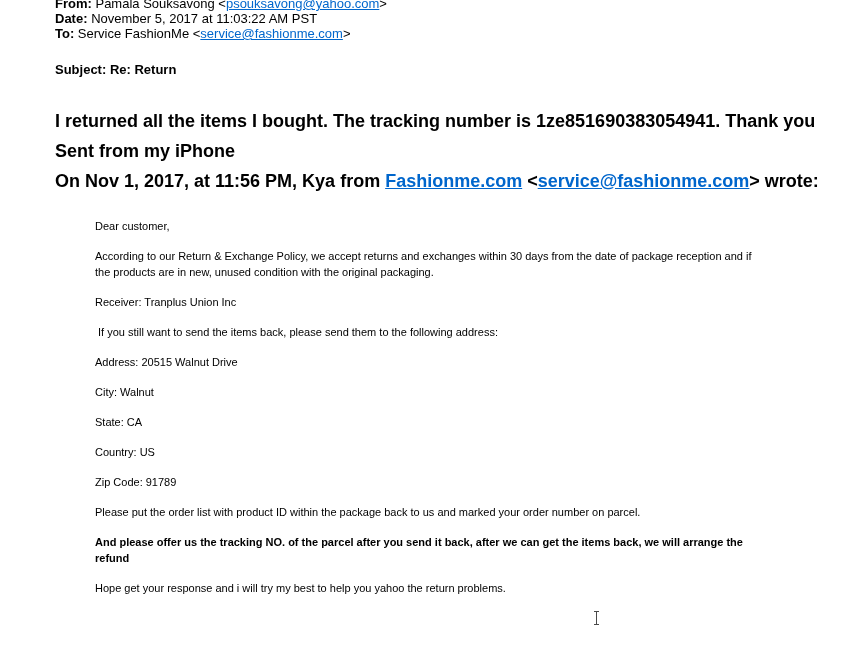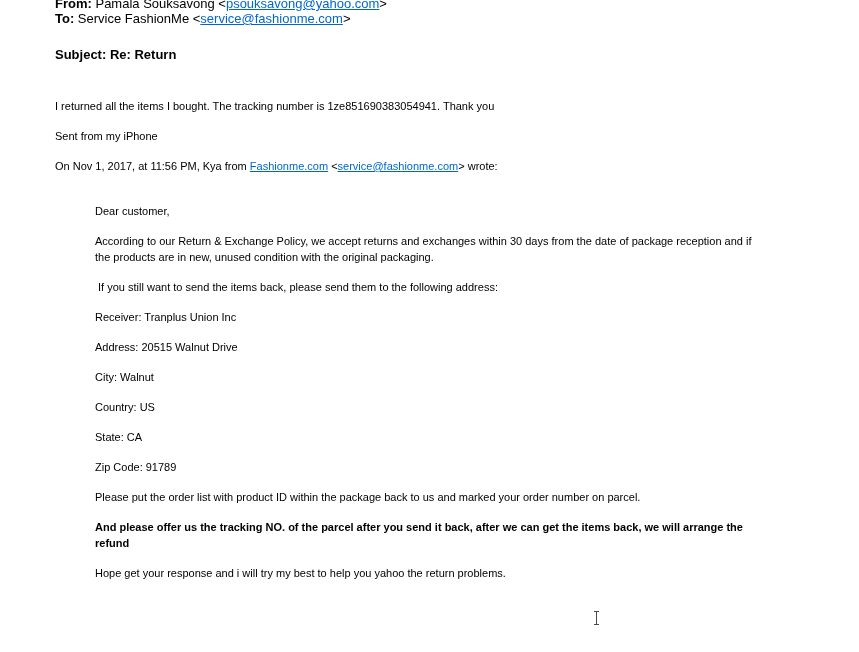--- a/index.html
+++ b/index.html
@@ -17,24 +17,25 @@
     left: 55px;
     width: 780px;
   }
   
   .headers { font-size: 13px; line-height: 15px; }
   .header-row { white-space: pre-wrap; }
   .hlabel { font-weight: bold; }
   .header-row.bold { font-weight: bold; margin-top: 21px; }
   
   .outer-para {
-    font-size: 11px;
+    font-size: 18px;
     line-height: 16px;
     margin: 14px 0 0 0;
     white-space: pre-wrap;
+    font-weight: bold;
   }
   #reply-para { margin-top: 36px; }
   
   .quote {
     margin: 29px 0 0 40px;
     width: 670px;
     font-size: 11px;
     line-height: 16px;
   }
   .quote p {
@@ -74,38 +75,39 @@
   }
 </style>
 </head>
 <body>
 
 <div class="email">
 
   <div class="headers">
 
   <div class="header-row"><span class="hlabel">From:</span><span> Pamala Souksavong &lt;</span><a class="link">psouksavong@yahoo.com</a><span>&gt;</span></div>
+      <div class="header-row"><span class="hlabel">Date:</span><span> November 5, 2017 at 11:03:22 AM PST</span></div>
       <div class="header-row"><span class="hlabel">To:</span><span> Service FashionMe &lt;</span><a class="link">service@fashionme.com</a><span>&gt;</span></div>
       <div class="header-row bold"><span class="hlabel">Subject:</span><span> Re: Return</span></div>
     </div>
 
   <p class="outer-para" id="reply-para">I returned all the items I bought. The tracking number is 1ze851690383054941. Thank you</p>
   <p class="outer-para">Sent from my iPhone</p>
   <p class="outer-para"><span>On Nov 1, 2017, at 11:56 PM, Kya from </span><a class="link">Fashionme.com</a><span> &lt;</span><a class="link">service@fashionme.com</a><span>&gt; wrote:</span></p>
 
   <blockquote class="quote">
 
   <p>Dear customer,</p>
       <p>According to our Return &amp; Exchange Policy, we accept returns and exchanges within 30 days from the date of package reception and if the products are in new, unused condition with the original packaging.</p>
+      <p>Receiver: Tranplus Union Inc</p>
       <p> If you still want to send the items back, please send them to the following address:</p>
-      <p>Receiver: Tranplus Union Inc</p>
       <p>Address: 20515 Walnut Drive</p>
       <p>City: Walnut</p>
+      <p>State: CA</p>
       <p>Country: US</p>
-      <p>State: CA</p>
       <p>Zip Code: 91789</p>
       <p>Please put the order list with product ID within the package back to us and marked your order number on parcel.</p>
       <p class="bold">And please offer us the tracking NO. of the parcel after you send it back, after we can get the items back, we will arrange the refund</p>
       <p>Hope get your response and i will try my best to help you yahoo the return problems.</p>
     </blockquote>
 
 </div>
 
 <div class="ibeam"></div>
 

